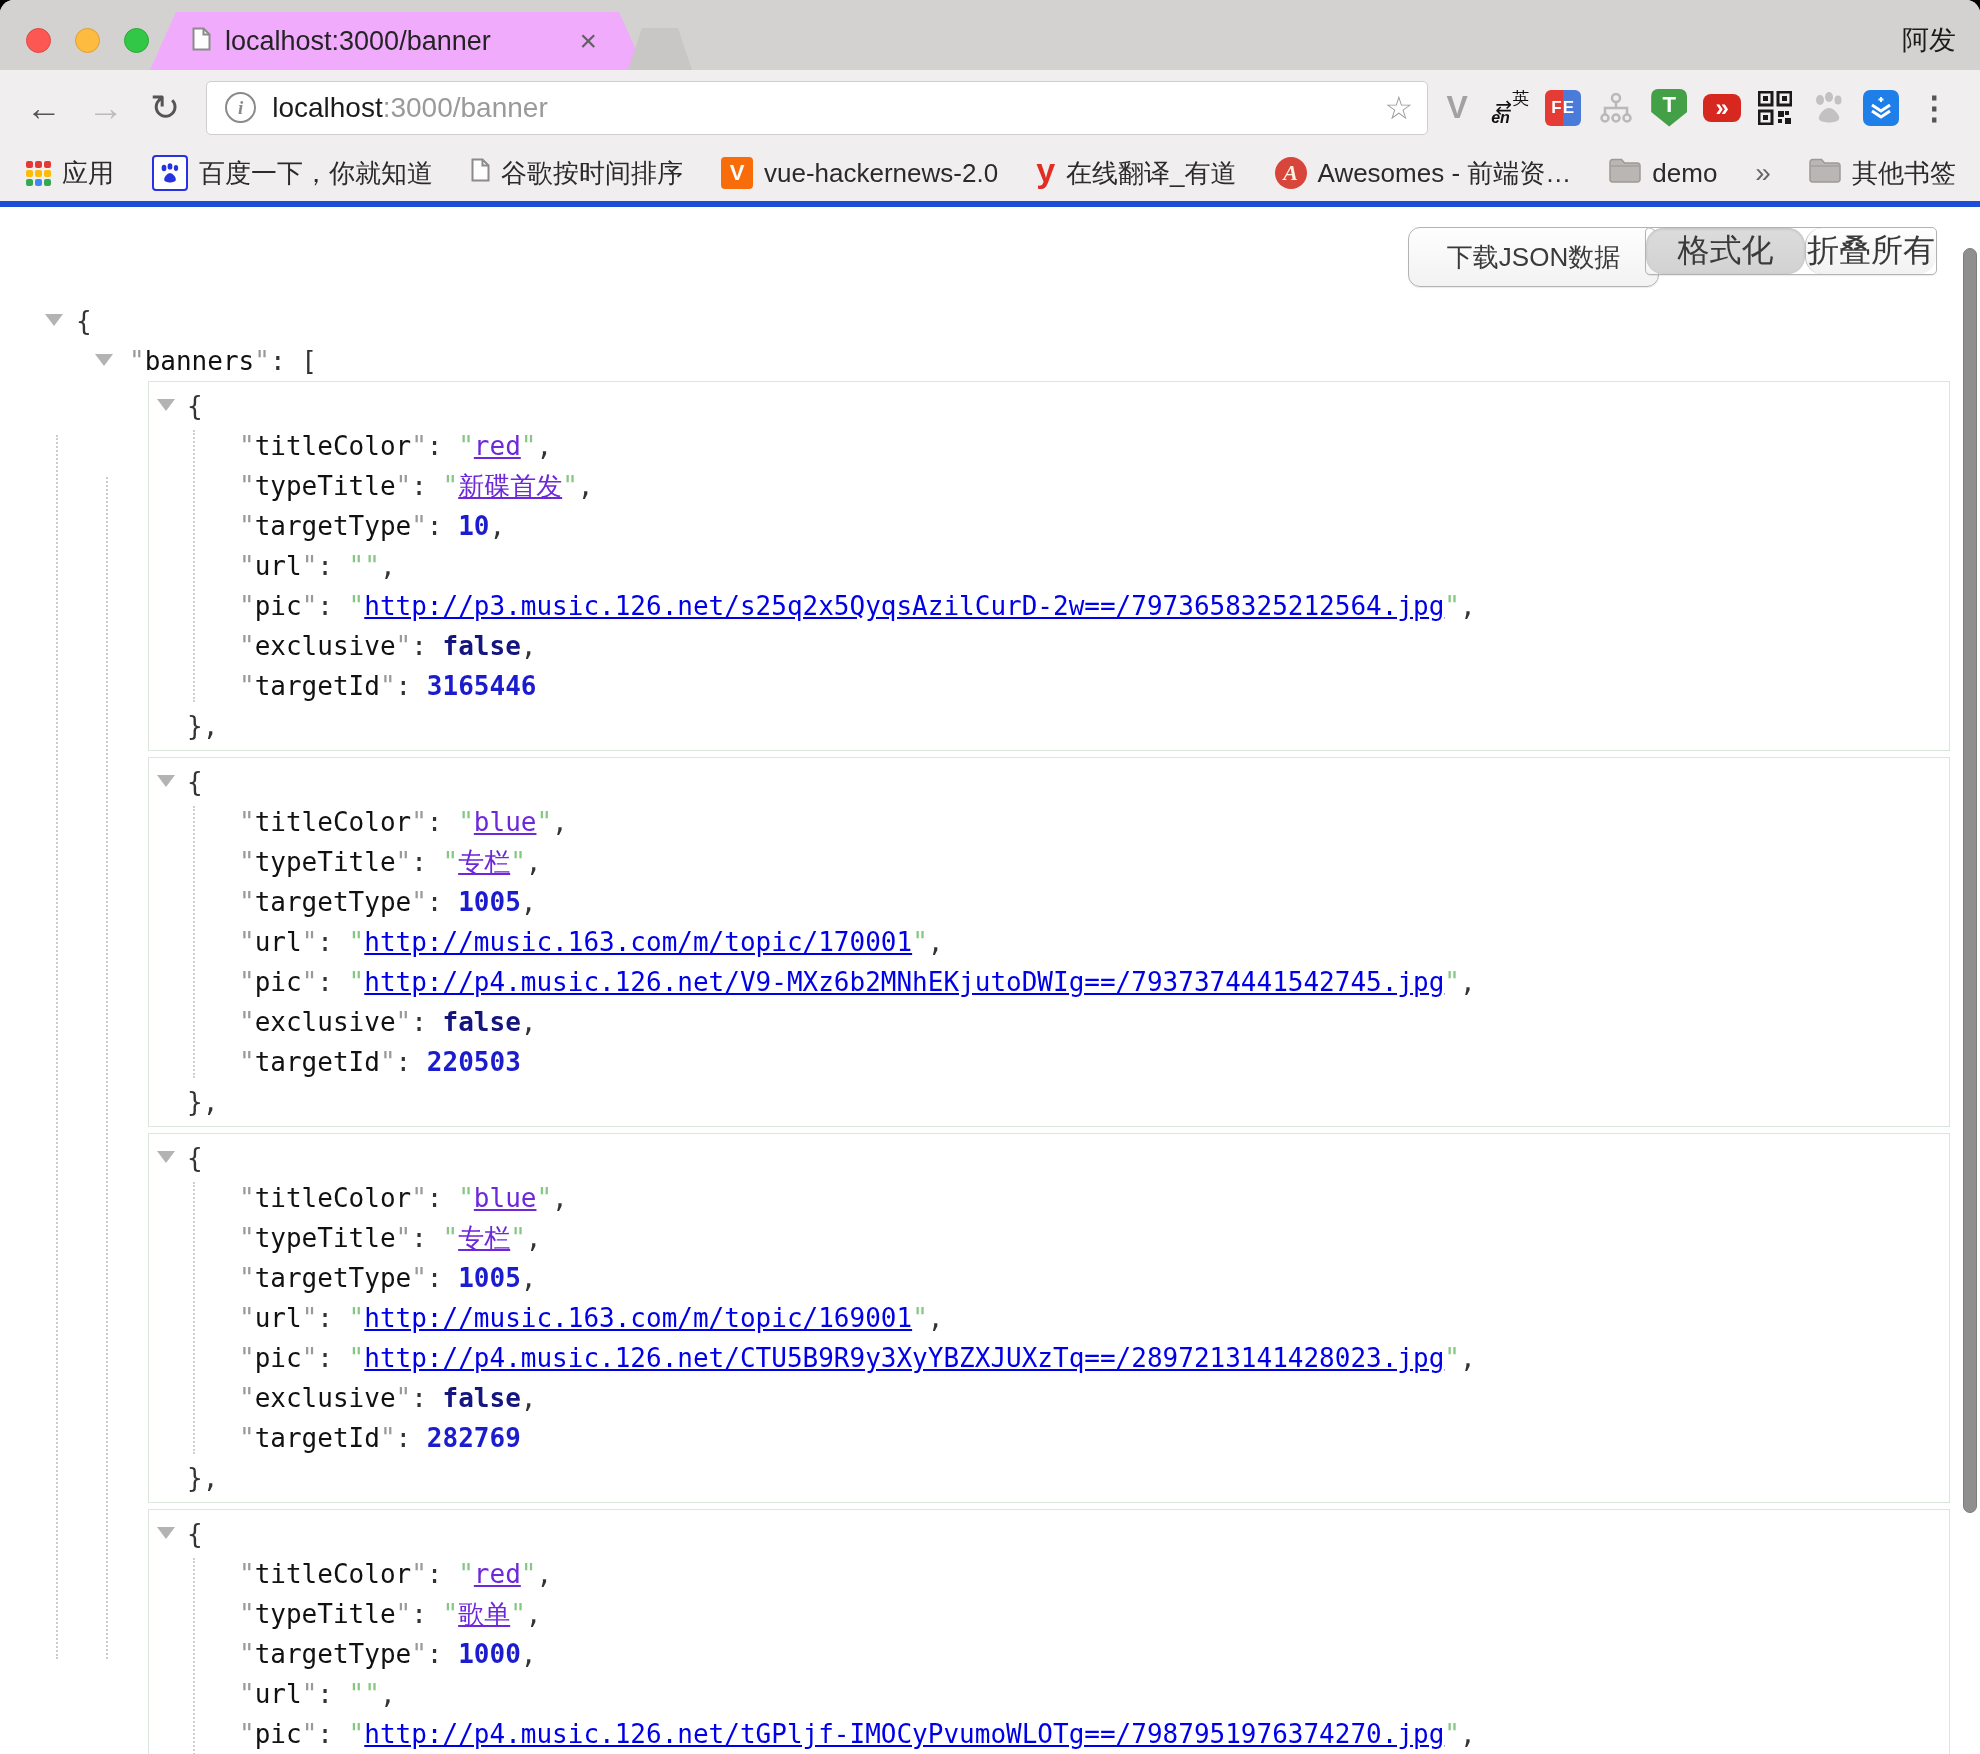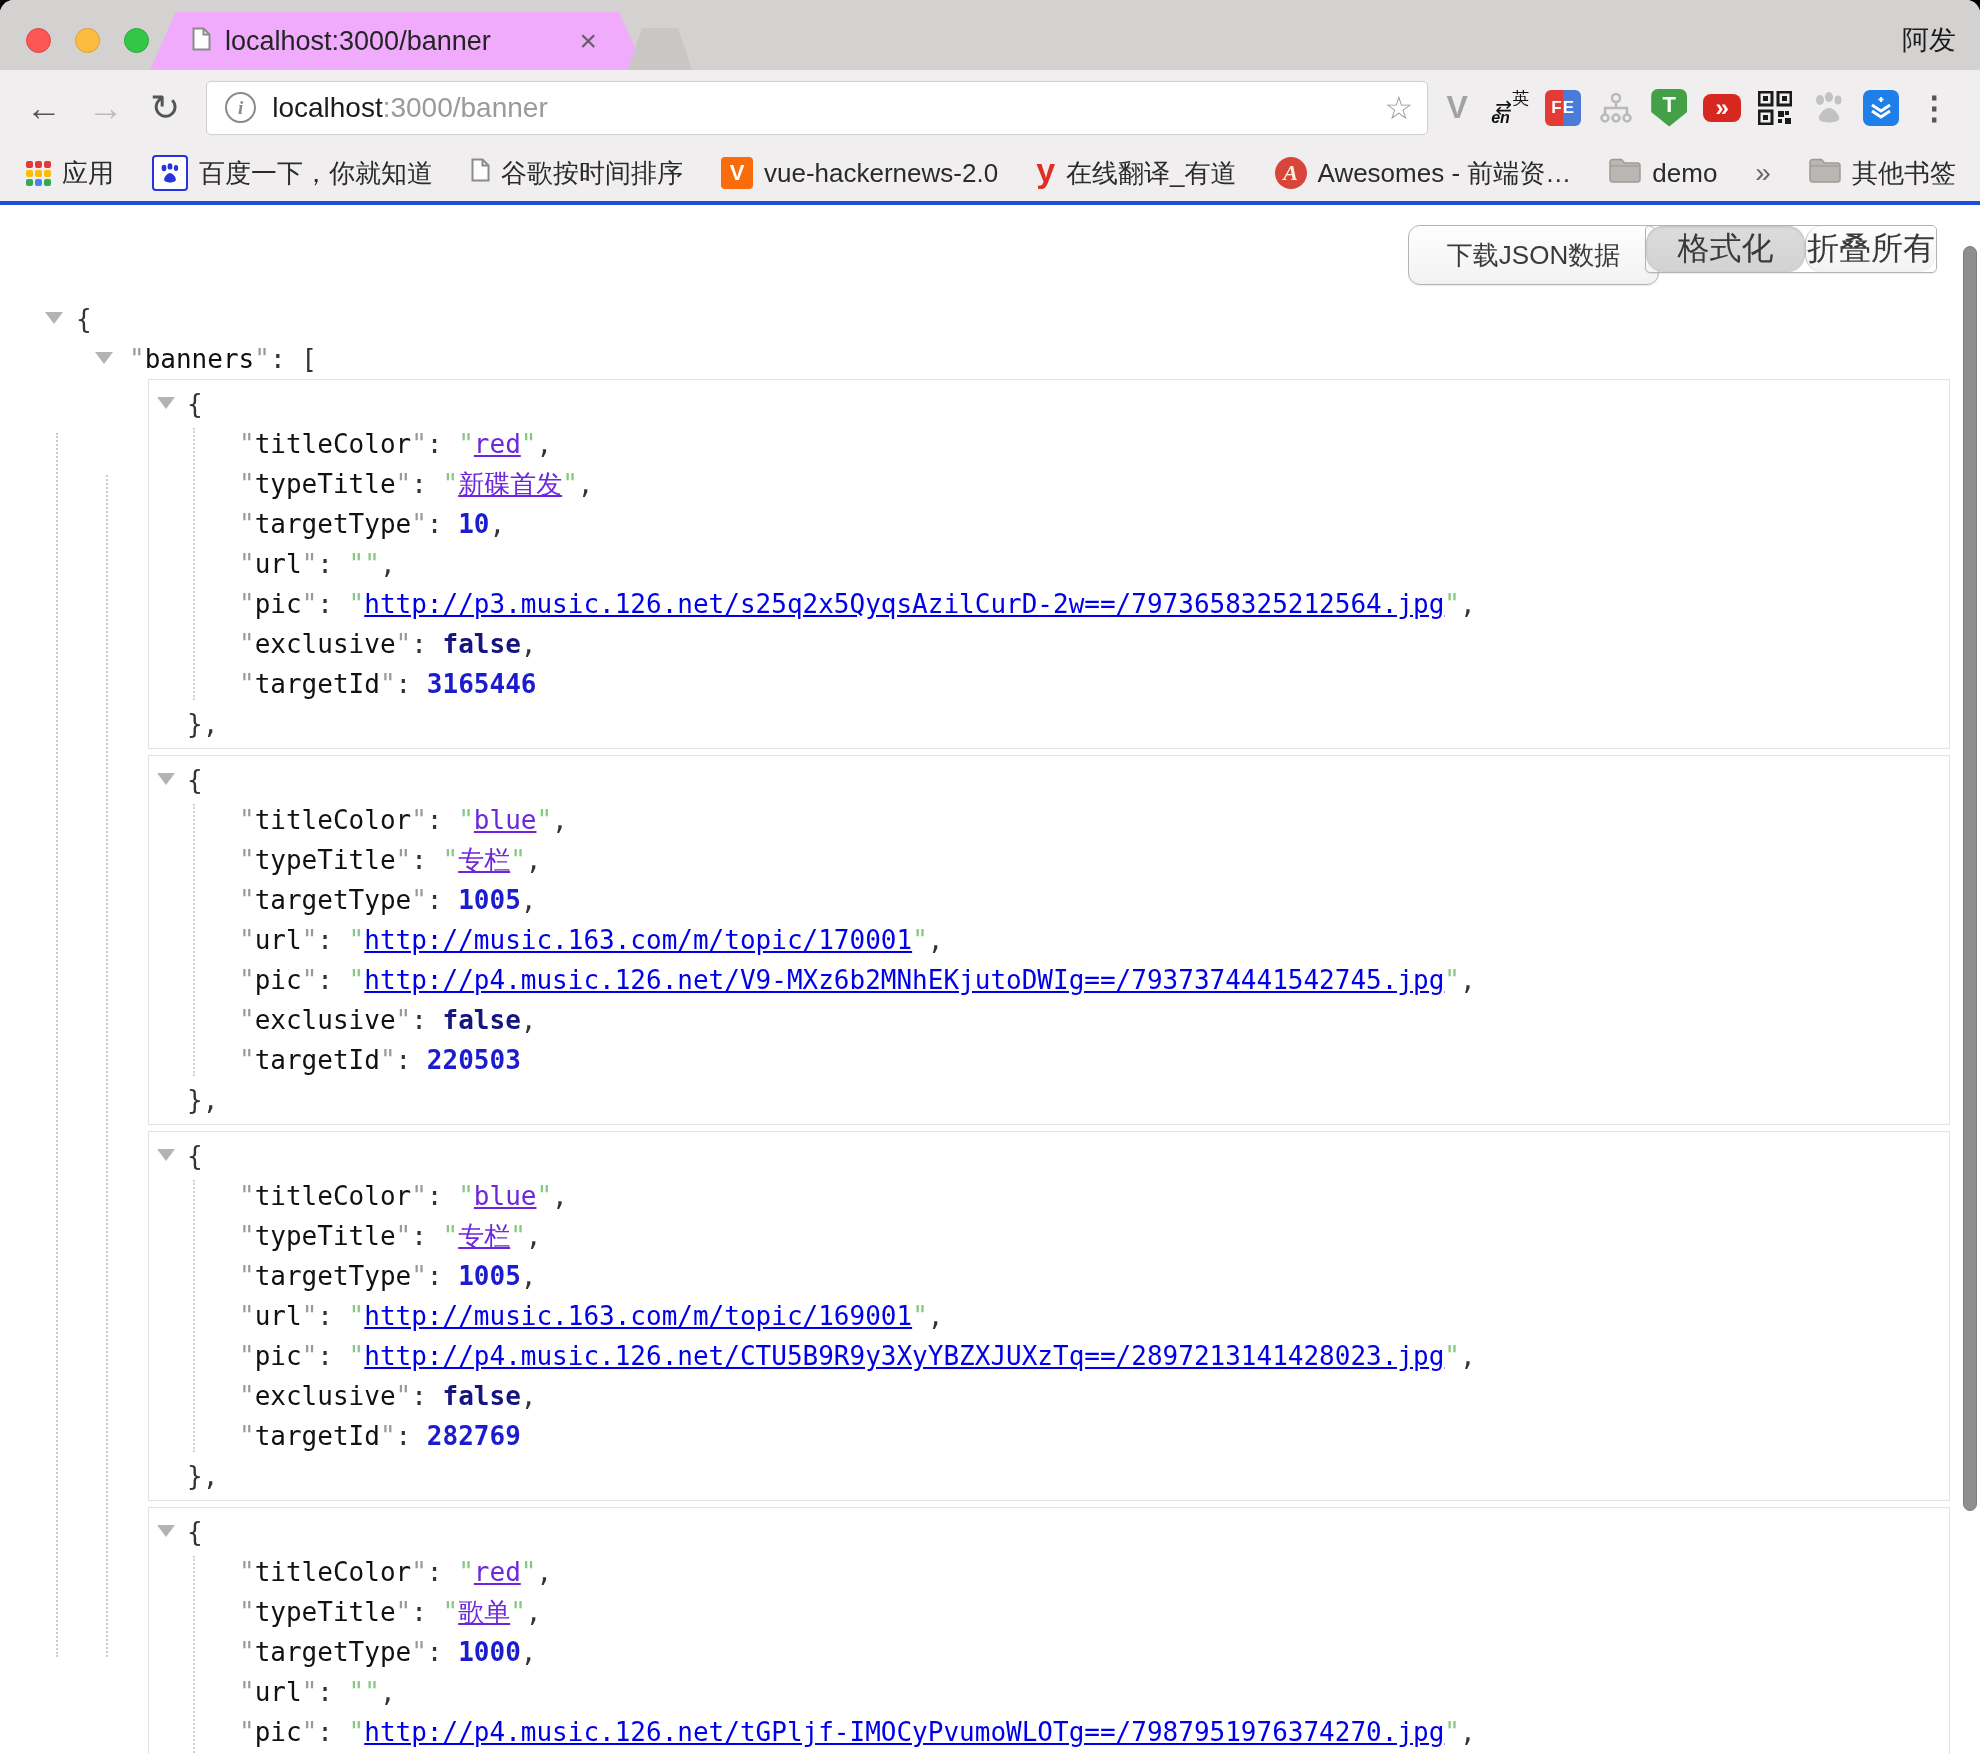--- a/index.html
+++ b/index.html
@@ -44,21 +44,21 @@
     color:#fff;font-weight:bold;font-size:17px;display:flex;align-items:center;justify-content:center;letter-spacing:1px;}
   .ext-shield{width:36px;height:38px;background:#43a047;border-radius:7px;
     clip-path:polygon(0 0,100% 0,100% 62%,50% 100%,0 62%);
     color:#fff;font-weight:bold;font-size:22px;display:flex;align-items:flex-start;justify-content:center;padding-top:3px;box-sizing:border-box;}
   .ext-play{width:38px;height:28px;background:#d7281f;border-radius:8px;color:#fff;font-weight:bold;font-size:24px;
     display:flex;align-items:center;justify-content:center;line-height:0;}
   .ext-sync{width:36px;height:36px;background:#1f7fe8;border-radius:7px;display:flex;align-items:center;justify-content:center;}
   .ext-dots{font-size:32px;color:#555;font-weight:bold;}
 
   
-  .bookmarks{height:56px;background:#f0eeee;border-bottom:4px solid #1d4ed8;display:flex;align-items:center;
+  .bookmarks{height:56px;background:#f0eeee;border-bottom:6px solid #1d4ed8;display:flex;align-items:center;
     padding:0 26px;gap:38px;font-size:26px;color:#2b2b2b;}
   .bm{display:flex;align-items:center;gap:11px;white-space:nowrap;}
   .bm-overflow{margin-left:auto;font-size:28px;color:#666;}
   .grid9{display:grid;grid-template-columns:repeat(3,7px);grid-template-rows:repeat(3,7px);gap:2px;}
   .grid9 i{border-radius:2px;display:block;}
   .baidu-box{width:32px;height:32px;border:2px solid #2932e1;border-radius:4px;background:#fff;
     display:flex;align-items:center;justify-content:center;}
   .vue-box{width:32px;height:32px;border-radius:4px;background:#f86d09;color:#fff;font-weight:bold;font-size:22px;
     display:flex;align-items:center;justify-content:center;}
   .yd{color:#e02e24;font-weight:900;font-size:34px;line-height:0.8;}

